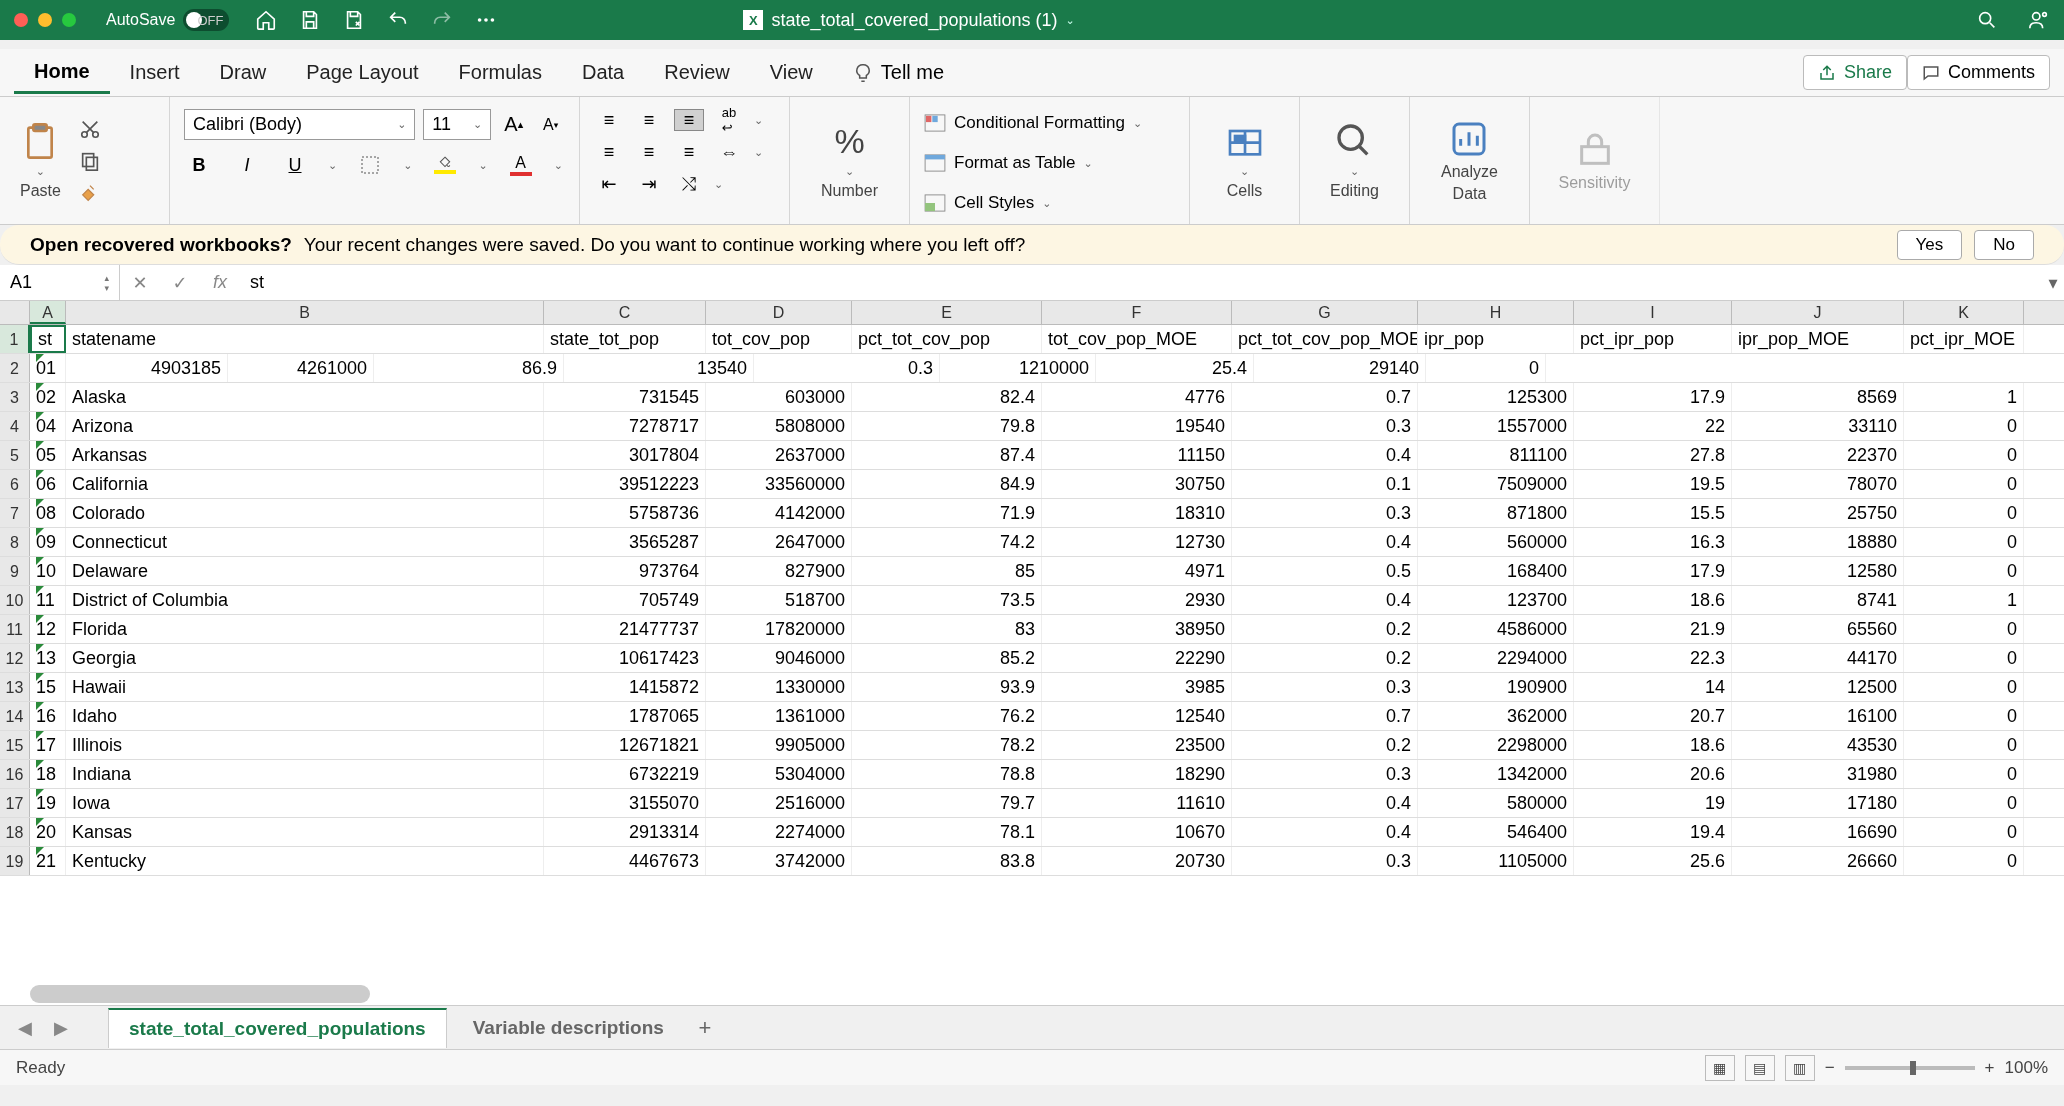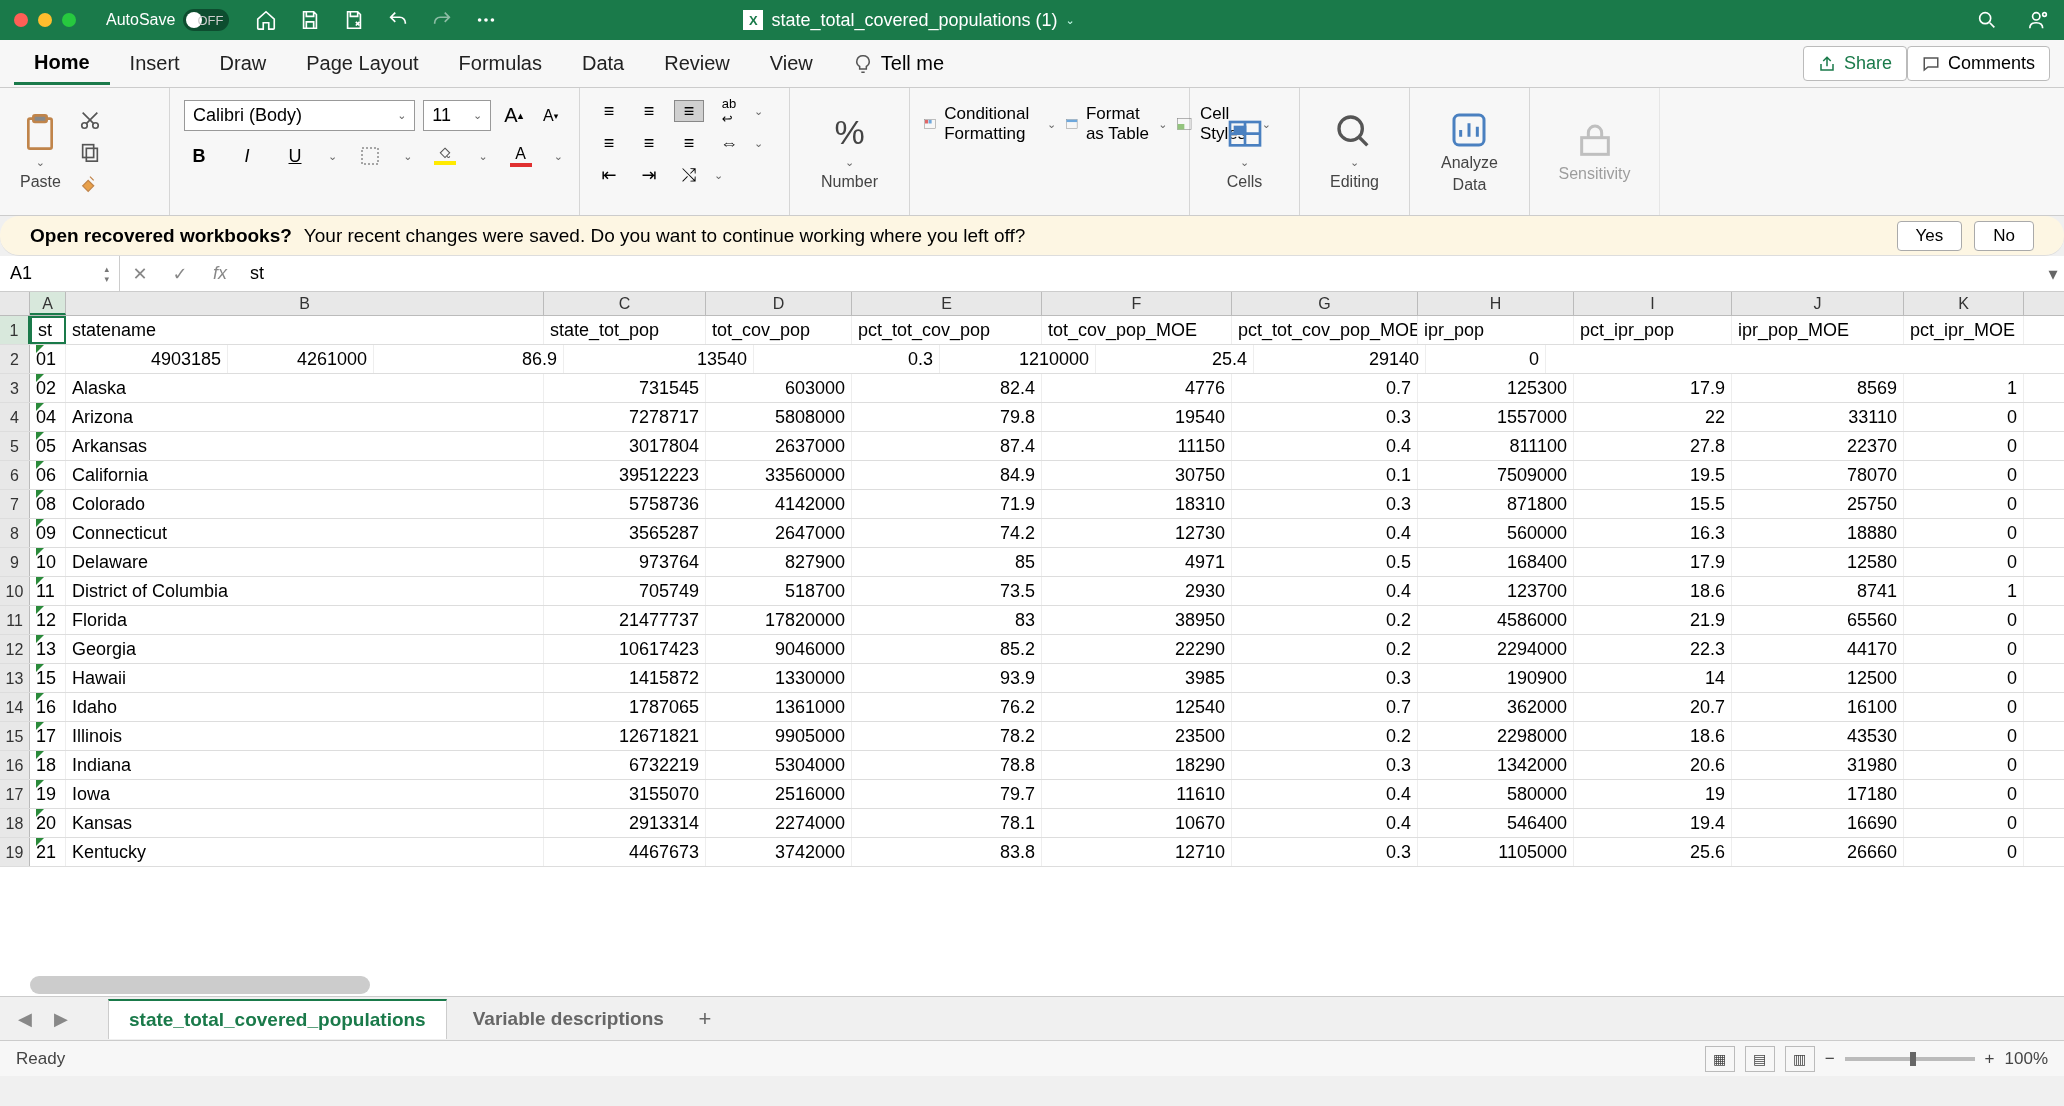--- a/index.html
+++ b/index.html
@@ -15,21 +15,21 @@
 .toggle .knob { width: 16px; height: 16px; background: #fff; border-radius: 50%; margin-left: 3px; }
 .toggle .lbl { position: absolute; right: 6px; font-size: 13px; color: #ccc; }
 .tb-icons { display: flex; gap: 22px; margin: 0 26px; align-items: center; }
 .tb-icon { width: 22px; height: 22px; color: #fff; }
 .tb-icon svg { width: 100%; height: 100%; }
 .doc-title { display: flex; align-items: center; gap: 8px; margin-left: 220px; font-size: 18px; }
 .doc-title .xicon { width: 20px; height: 20px; background: #fff; color: #1a7a4a; font-size: 13px; font-weight: bold; display: flex; align-items: center; justify-content: center; }
 .tb-right { margin-left: auto; display: flex; gap: 30px; }
 
 
-.ribbontabs { background: #f7f7f7; height: 48px; display: flex; align-items: center; padding: 0 14px; border-bottom: 1px solid #ccc; }
+.ribbontabs { background: #f7f7f7; height: 48px; display: flex; align-items: center; padding: 0 14px; border-bottom: 1px solid #ccc; margin-top: 9px; }
 .rtab { padding: 8px 20px; font-size: 20px; cursor: pointer; color: #222; }
 .rtab.active { font-weight: 600; border-bottom: 3px solid #1a7a4a; color: #000; }
 .rtab-right { margin-left: auto; display: flex; }
 .btnbox { border: 1px solid #bbb; border-radius: 4px; padding: 6px 14px; display: flex; align-items: center; gap: 8px; background: #fff; font-size: 18px; }
 .btnbox.share { color: #1a7a4a; }
 .tellme { display: flex; align-items: center; gap: 8px; font-size: 20px; padding: 0 20px; }
 
 
 .ribbon { background: #f7f7f7; height: 128px; display: flex; border-bottom: 1px solid #ccc; }
 .rgroup { border-right: 1px solid #d6d6d6; padding: 6px 14px; display: flex; flex-direction: column; justify-content: space-between; height: 100%; }
@@ -284,21 +284,21 @@
   <div class="rgroup" style="width:120px">
     <div class="rbtns" style="justify-content:center">
       <div class="bigbtn">
         <div style="font-size:34px">%</div>
           <span class="caret">⌄</span>
         <span>Number</span>
       </div>
     </div>
   </div>
   <div class="rgroup" style="width:280px">
-    <div style="display:flex;flex-direction:row;gap:10px;padding-top:8px">
+    <div style="display:flex;flex-direction:column;gap:16px;padding-top:8px">
       <div class="condfmt">
           <svg width="22" height="18" viewBox="0 0 24 20">
             <rect x="1" y="1" width="22" height="18" fill="none" stroke="#888"></rect>
             <rect x="2" y="2" width="6" height="7" fill="#e06666"></rect>
             <rect x="9" y="2" width="6" height="7" fill="#6fa8dc"></rect>
           </svg>
           <span>Conditional Formatting</span>
           <span class="caret">⌄</span>
         </div>
       <div class="condfmt">
@@ -657,21 +657,21 @@
         <div class="cell col-J num"><span>16690</span></div>
         <div class="cell col-K num"><span>0</span></div>
       </div>
       <div class="row">
         <div class="rowhdr">19</div>
         <div class="cell col-A"><span class="flag"></span><span>21</span></div>
         <div class="cell col-B"><span>Kentucky</span></div>
         <div class="cell col-C num"><span>4467673</span></div>
         <div class="cell col-D num"><span>3742000</span></div>
         <div class="cell col-E num"><span>83.8</span></div>
-        <div class="cell col-F num"><span>12710</span></div>
+        <div class="cell col-F num"><span>20730</span></div>
         <div class="cell col-G num"><span>0.3</span></div>
         <div class="cell col-H num"><span>1105000</span></div>
         <div class="cell col-I num"><span>25.6</span></div>
         <div class="cell col-J num"><span>26660</span></div>
         <div class="cell col-K num"><span>0</span></div>
       </div>
     </div>
   <div class="hscroll"></div>
 </div>
 

